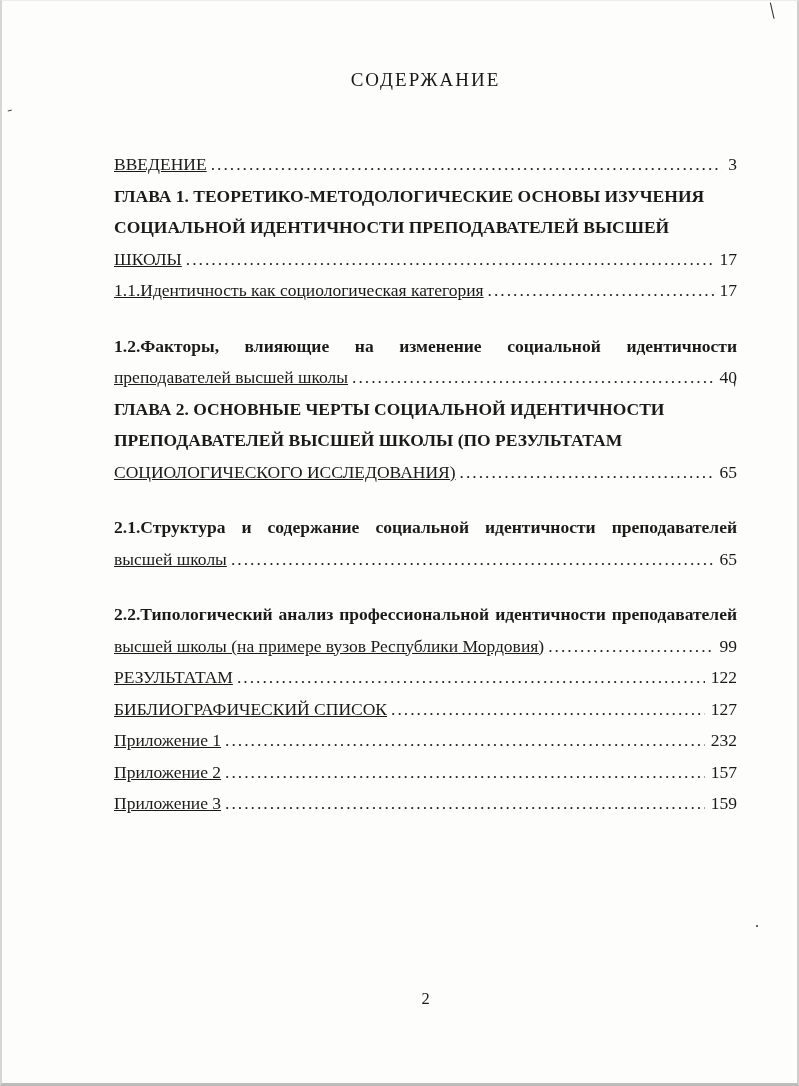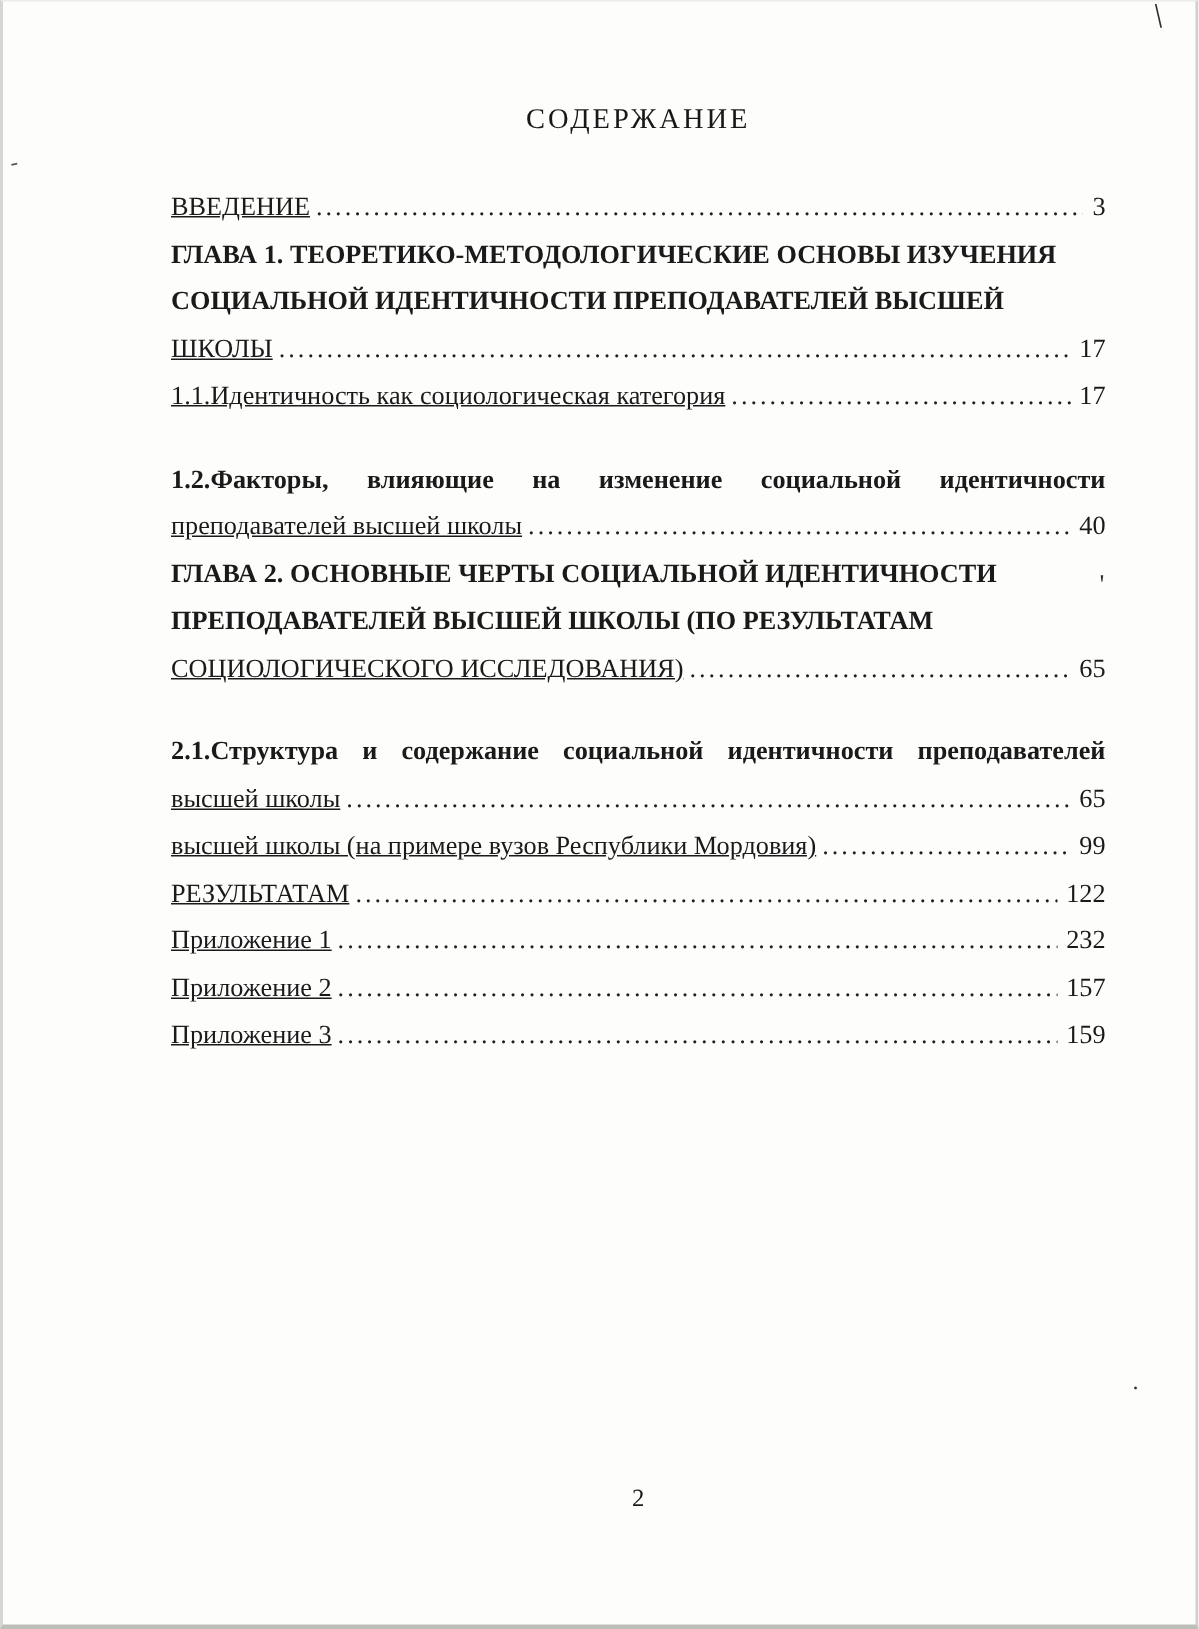--- a/index.html
+++ b/index.html
@@ -21,21 +21,21 @@
   }
   .content {
     padding: 66px 60px 0 112px;
   }
   .heading {
     text-align: center;
     font-size: 19px;
     font-weight: normal;
     letter-spacing: 2px;
     line-height: 26px;
-    margin-bottom: 29px;
+    margin-bottom: 56px;
     color: #181818;
   }
   .toc {
     font-size: 17.5px;
     line-height: 31.5px;
   }
   .entry {  }
   .ln {
     white-space: normal;
     font-weight: bold;
@@ -171,35 +171,43 @@
       <div class="entry">
         <div class="ln spread">2.1.Структура и содержание социальной идентичности преподавателей</div>
         <div class="lastline">
           <span class="t">высшей школы</span>
           <span class="dots"></span>
           <span class="pg">65</span>
         </div>
       </div>
 
       <div class="entry">
+        <div class="ln spread">2.2.Типологический анализ профессиональной идентичности преподавателей</div>
         <div class="lastline">
           <span class="t">высшей школы (на примере вузов Республики Мордовия)</span>
           <span class="dots"></span>
           <span class="pg">99</span>
         </div>
       </div>
 
       <div class="entry">
         <div class="lastline">
           <span class="t">РЕЗУЛЬТАТАМ</span>
           <span class="dots"></span>
           <span class="pg">122</span>
         </div>
       </div>
 
+      <div class="entry">
+        <div class="lastline">
+          <span class="t">БИБЛИОГРАФИЧЕСКИЙ СПИСОК</span>
+          <span class="dots"></span>
+          <span class="pg">127</span>
+        </div>
+      </div>
 
       <div class="entry">
         <div class="lastline">
           <span class="t">Приложение 1</span>
           <span class="dots"></span>
           <span class="pg">232</span>
         </div>
       </div>
 
       <div class="entry">

